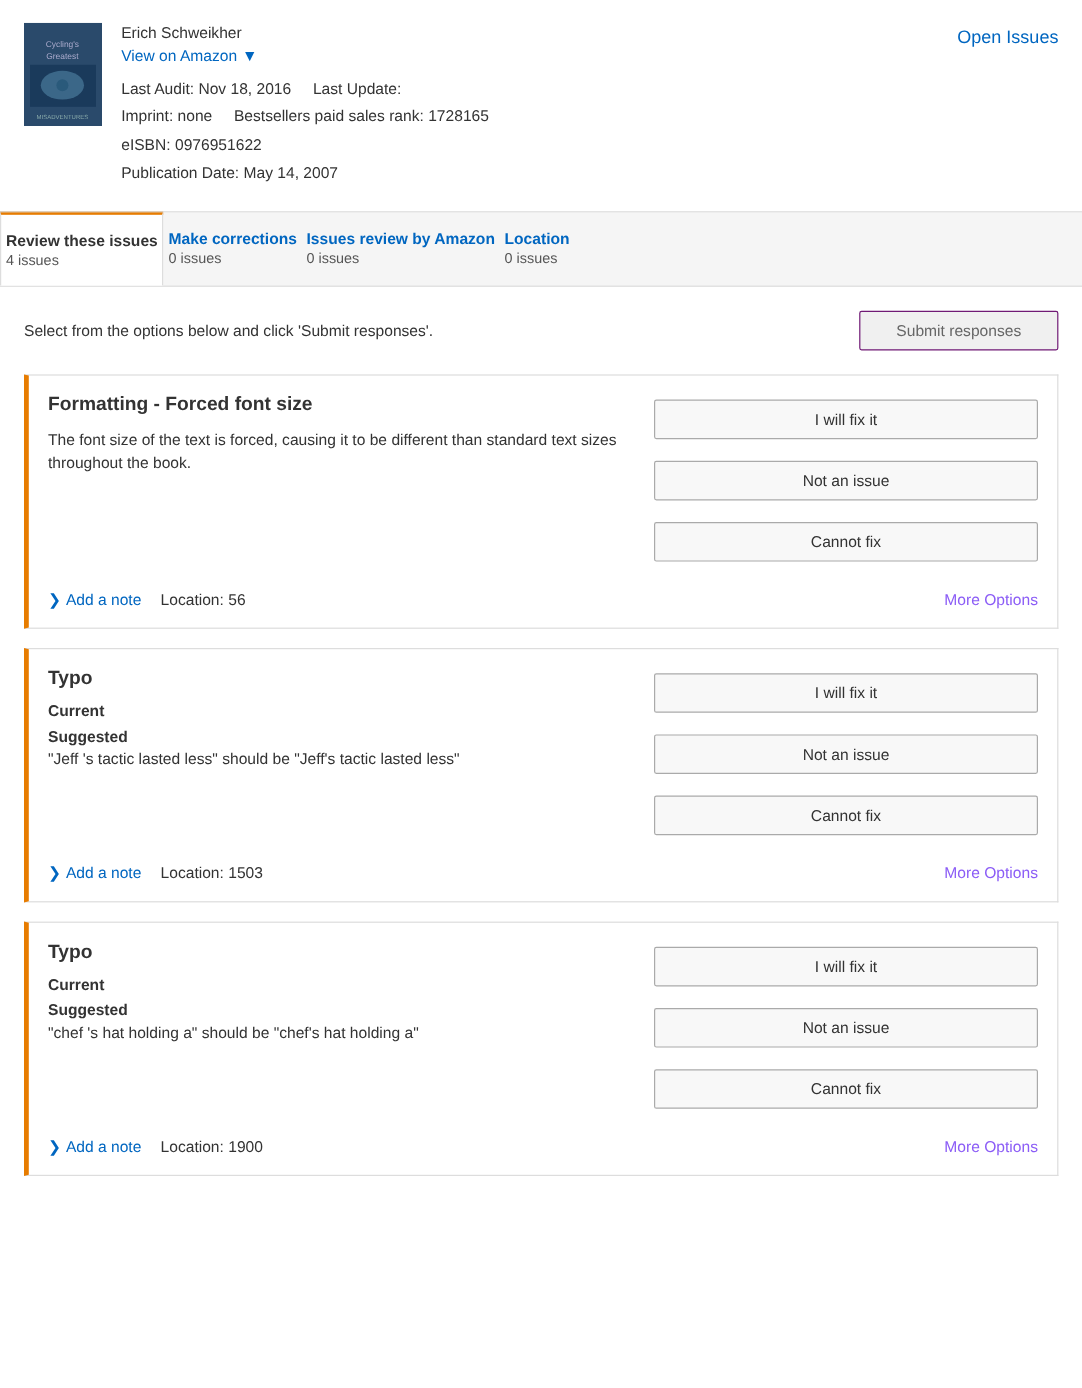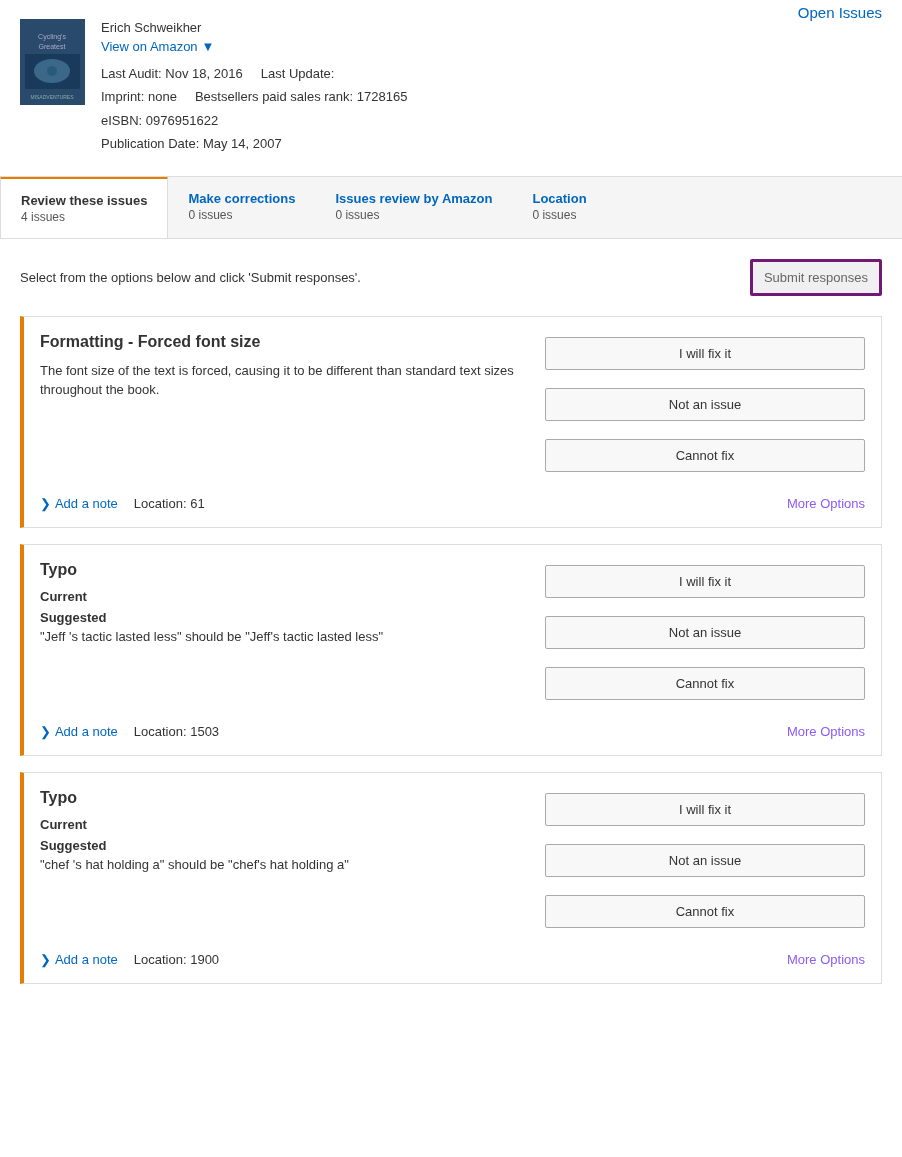--- a/index.html
+++ b/index.html
@@ -8,37 +8,37 @@
     
     .book-header { display: flex; align-items: flex-start; padding: 20px 20px 20px 20px; border-bottom: 1px solid #ddd; position: relative; }
     .book-cover { width: 65px; height: 85px; background: #2a4a6b; margin-right: 16px; flex-shrink: 0; display: flex; align-items: center; justify-content: center; }
     .book-cover-inner { color: #fff; font-size: 9px; text-align: center; padding: 4px; }
     .book-info { flex: 1; }
     .book-title { font-size: 22px; font-weight: bold; color: #111; line-height: 1.2; margin-bottom: 4px; }
     .book-author { font-size: 13px; color: #333; margin-bottom: 4px; }
     .book-amazon-link { color: #0066c0; font-size: 13px; display: flex; align-items: center; gap: 4px; margin-bottom: 8px; cursor: pointer; }
     .book-meta { font-size: 13px; line-height: 1.8; }
     .book-meta span.value { font-weight: normal; }
-    .open-issues-link { position: absolute; top: 4px; right: 20px; color: #0066c0; font-size: 15px; text-decoration: none; }
+    .open-issues-link { position: absolute; top: 23px; right: 20px; color: #0066c0; font-size: 15px; text-decoration: none; }
 
     
     .tabs-section { border-bottom: 1px solid #ddd; background: #f5f5f5; }
     .tabs-inner { display: flex; align-items: stretch; }
-    .tab { padding: 14px 20px; font-size: 13px; cursor: pointer; }
+    .tab { padding: 14px 4px; font-size: 13px; cursor: pointer; }
     .tab.active { background: #fff; border-top: 3px solid #e77c00; border-left: 1px solid #ddd; border-right: 1px solid #ddd; margin-top: -1px; }
     .tab .tab-label { font-weight: bold; }
     .tab .tab-count { font-size: 12px; color: #555; margin-top: 2px; }
     .tab.inactive .tab-label { color: #0066c0; }
     .tab.inactive { padding-top: 14px; }
 
     
     .content { padding: 20px; }
     .content-header { display: flex; align-items: center; justify-content: space-between; margin-bottom: 20px; }
     .content-instruction { font-size: 13px; color: #333; }
-    .submit-btn { padding: 8px 11px; background: #f0f0f0; border: 3px solid #701a75; color: #666; font-size: 13px; cursor: pointer; border-radius: 2px; }
+    .submit-btn { padding: 8px 30px; background: #f0f0f0; border: 1px solid #701a75; color: #666; font-size: 13px; cursor: pointer; border-radius: 2px; }
 
     
     .issue-card { border: 1px solid #ddd; border-left: 4px solid #e77c00; margin-bottom: 16px; padding: 16px; background: #fff; }
     .issue-card-inner { display: flex; gap: 20px; }
     .issue-left { flex: 1; }
     .issue-right { width: 320px; flex-shrink: 0; display: flex; flex-direction: column; gap: 18px; justify-content: flex-start; padding-top: 4px; }
     .issue-title { font-size: 16px; font-weight: bold; margin-bottom: 10px; }
     .issue-notes-title { font-weight: bold; font-size: 13px; margin-bottom: 4px; }
     .issue-notes-text { font-size: 13px; color: #333; line-height: 1.5; margin-bottom: 10px; }
     .issue-current-label { font-weight: bold; font-size: 13px; margin-bottom: 2px; }
@@ -135,21 +135,21 @@
         <button class="action-btn">Not an issue</button>
         <button class="action-btn">Cannot fix</button>
       </div>
     </div>
     <div class="issue-footer">
       <div class="issue-footer-left">
         <span class="add-note-link">
           <span>❯</span>
           <span>Add a note</span>
         </span>
-        <span class="location-text">Location: 61</span>
+        <span class="location-text">Location: 56</span>
       </div>
       <span class="more-options-link">More Options</span>
     </div>
   </div>
 
   <div class="issue-card">
     <div class="issue-card-inner">
       <div class="issue-left">
         <div class="issue-title">Typo</div>
         <div class="issue-current-label">Current</div>

